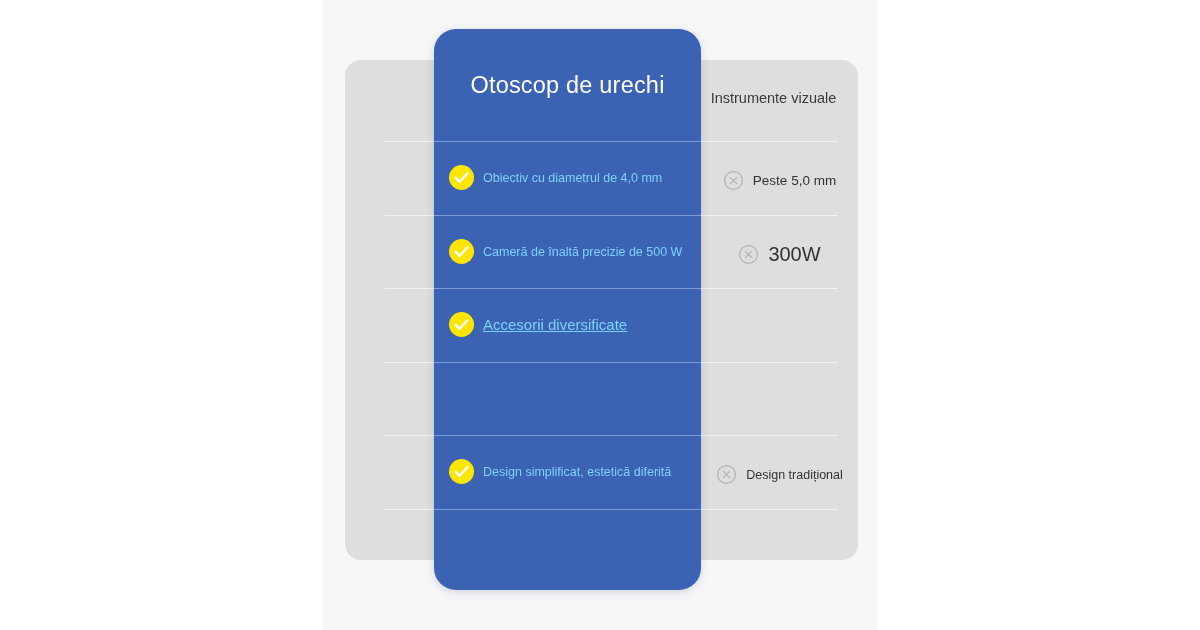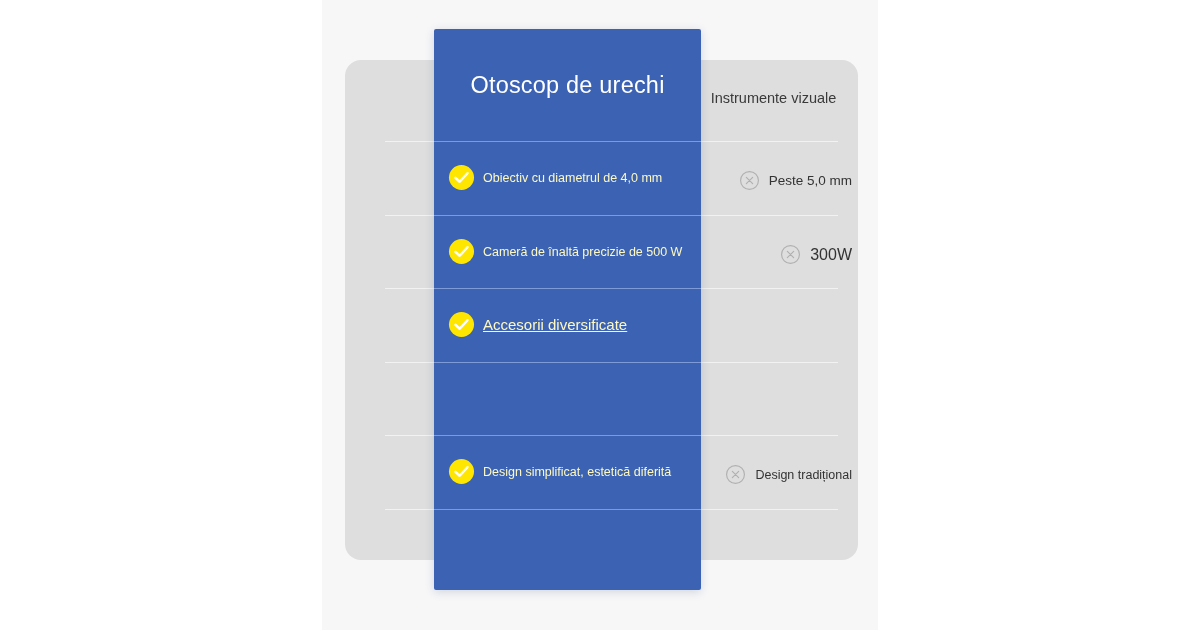--- a/index.html
+++ b/index.html
@@ -64,49 +64,49 @@
   }
 
   
   .legacy-row {
     position: absolute;
     left: 701px;
     width: 157px;
     height: 73.5px;
     display: flex;
     align-items: center;
-    justify-content: flex-end;
+    justify-content: center;
     gap: 9px;
     padding: 0 6px;
   }
   .legacy-row .legacy-label {
     color: #333333;
     font-size: 13.5px;
     white-space: nowrap;
   }
   .legacy-row.small .legacy-label { font-size: 12.5px; }
-  .legacy-row.big   .legacy-label { font-size: 16px; }
+  .legacy-row.big   .legacy-label { font-size: 20px; }
 
   
   .x-icon {
     flex: 0 0 auto;
     width: 21px;
     height: 21px;
     display: block;
   }
 
   
   #hero-card {
     position: absolute;
     left: 434px;
     top: 29px;
     width: 267px;
     height: 561px;
     background: #3c62b4;
-    border-radius: 2px;
+    border-radius: 22px;
     box-shadow: 0 2px 10px rgba(40, 60, 120, 0.18);
     overflow: hidden;
   }
 
   #hero-title {
     position: absolute;
     left: 0;
     top: 0;
     width: 267px;
     height: 112px;
@@ -134,21 +134,21 @@
     left: 0;
     width: 267px;
     height: 73.5px;
     display: flex;
     align-items: center;
     gap: 8px;
     padding-left: 14px;
     padding-right: 8px;
   }
   .hero-row .hero-label {
-    color: #fef9c3;
+    color: #7dd3fc;
     font-size: 12.5px;
     white-space: nowrap;
     text-align: right;
   }
   .hero-row.big .hero-label { font-size: 15px; text-decoration: underline; }
 
   
   .check-icon {
     flex: 0 0 auto;
     width: 27px;

